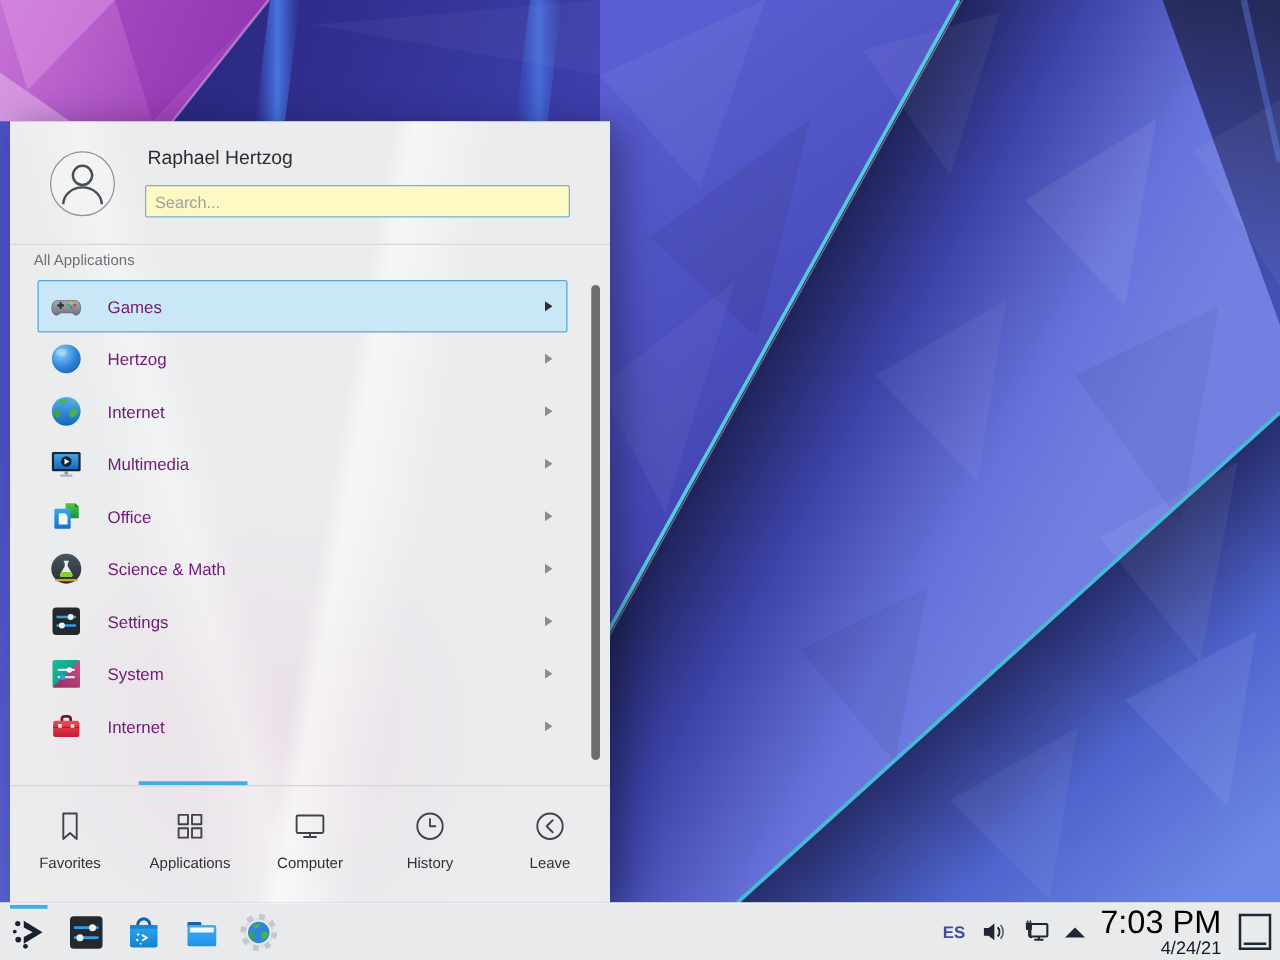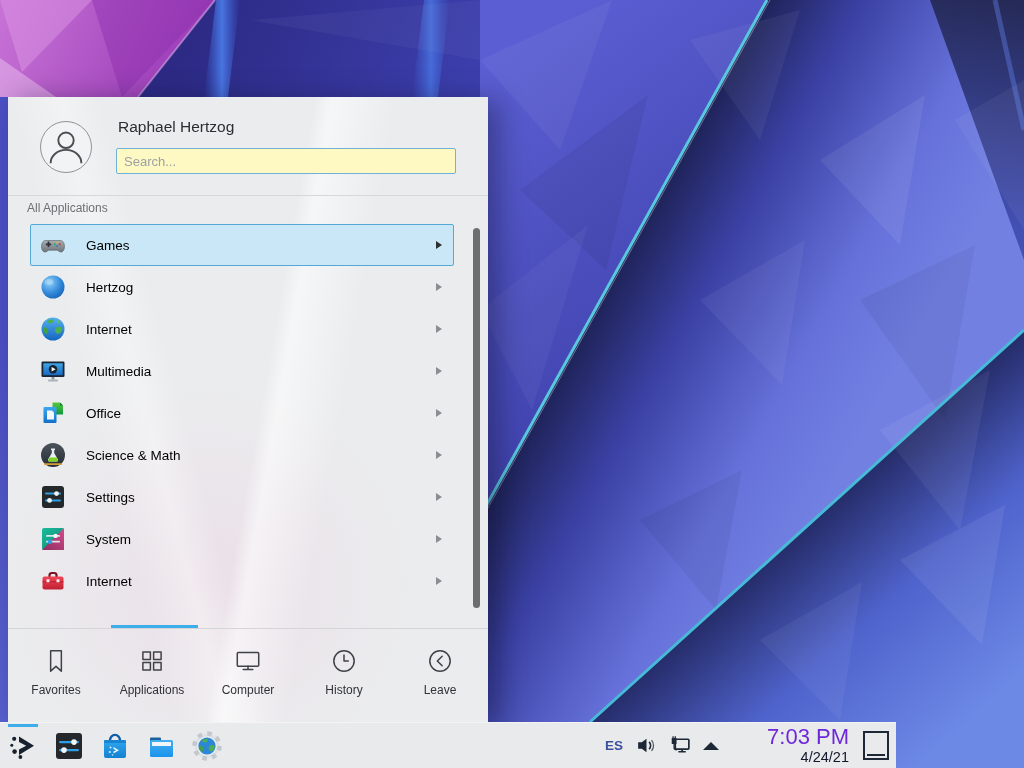--- a/index.html
+++ b/index.html
@@ -25,47 +25,47 @@
   .search-input::placeholder{color:#9da1a4;}
   .header-sep{position:absolute;left:0;top:98px;width:100%;height:1px;background:#d7d8da;}
   .section-label{position:absolute;left:19px;top:104px;font-size:12px;color:#6d7072;}
 
   .cat-list{position:absolute;left:0;top:127px;right:0;height:404px;overflow:hidden;}
   .cat-row{display:flex;align-items:center;height:40px;margin:0 34px 0 22px;
     border:1px solid transparent;border-radius:2px;padding-left:8px;}
   .cat-row.selected{background:#c9e7f6;border-color:#56a8d6;}
   .cat-icon{width:28px;height:28px;flex:0 0 28px;}
   .cat-icon svg{display:block;width:28px;height:28px;}
-  .cat-label{margin-left:19px;font-size:13.5px;color:#000000;}
+  .cat-label{margin-left:19px;font-size:13.5px;color:#701a75;}
   .row-arrow{width:0;height:0;margin-left:auto;margin-right:11px;
     border-top:4.5px solid transparent;border-bottom:4.5px solid transparent;border-left:6px solid #8b8e91;}
   .cat-row.selected .row-arrow{border-left-color:#2c2f32;}
   .help-underline{position:absolute;left:103px;top:528px;width:87px;height:3px;background:#3daee9;}
   .list-bottom-sep{position:absolute;left:0;top:531px;width:100%;height:1px;background:#d4d5d7;}
   .scrollbar{position:absolute;right:8px;top:131px;width:7px;height:380px;border-radius:3.5px;background:#6d6e70;}
 
   .tab-bar{position:absolute;left:0;top:532px;width:100%;height:93px;display:flex;}
   .tab{flex:1;display:flex;flex-direction:column;align-items:center;padding-top:17px;}
   .tab svg{display:block;width:30px;height:30px;stroke:#3f4246;fill:none;stroke-width:1.4;stroke-linejoin:round;stroke-linecap:round;}
   .tab-label{margin-top:7px;font-size:12px;color:#303336;text-align:center;}
 
   
-  .taskbar{position:absolute;left:0;bottom:0;width:896px;height:46px;background:#e9eaec;
+  .taskbar{position:absolute;left:0;bottom:0;width:1024px;height:46px;background:#e9eaec;
     display:flex;align-items:center;padding-left:8px;box-sizing:border-box;border-top:1px solid #f3f4f5;}
   .task-icon{position:relative;width:30px;height:30px;margin-right:16px;flex:0 0 30px;}
   .task-icon svg{display:block;width:30px;height:30px;}
   .active-line{position:absolute;top:-7px;left:0;width:100%;height:3px;background:#3daee9;}
   .tray{margin-left:auto;display:flex;align-items:center;}
   .kb-layout{font-size:13.5px;font-weight:700;color:#3c4e9c;margin-right:12px;}
   .tray-ic{width:23px;height:23px;margin-right:11px;}
   .tray-ic svg{display:block;width:23px;height:23px;}
   .caret-up{width:0;height:0;border-left:8px solid transparent;border-right:8px solid transparent;
     border-bottom:8px solid #1d2736;margin-right:12px;}
   .clock{text-align:right;margin-right:14px;line-height:1;}
-  .clock .time{font-size:22px;color:#6d28d9;margin-left:36px;}
+  .clock .time{font-size:26px;color:#000000;}
   .clock .date{font-size:14.5px;color:#10182a;margin-top:2px;}
   .show-desktop{position:relative;width:22px;height:25px;border:2px solid #1d2736;margin-right:7px;background:transparent;}
   .show-desktop::after{content:"";position:absolute;left:2px;right:2px;bottom:2px;height:2px;background:#1d2736;}
 </style>
 </head>
 <body>
 
 <div class="screen">
 
   <svg class="wp" viewBox="0 0 1024 768" preserveAspectRatio="none">

